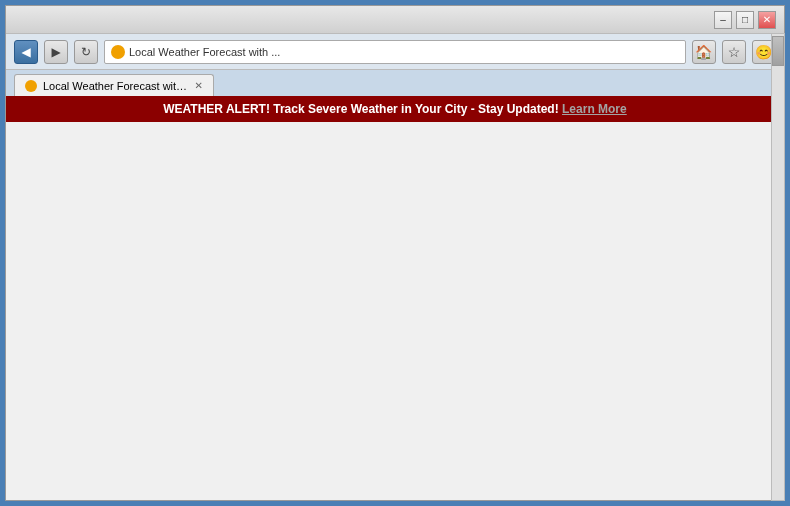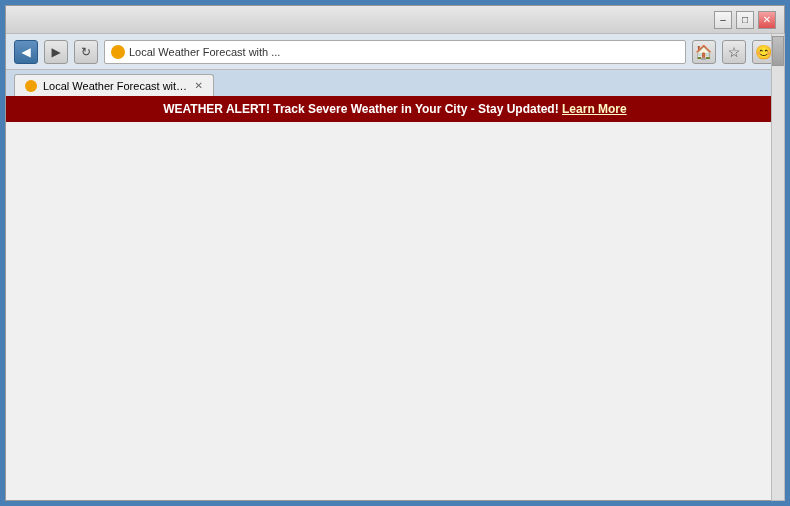--- a/index.html
+++ b/index.html
@@ -159,21 +159,21 @@
     .alert-bar {
       background: #8b0000;
       color: white;
       text-align: center;
       padding: 6px;
       font-size: 12px;
       font-weight: bold;
     }
 
     .alert-bar span.learn {
-      color: #fef9c3;
+      color: #a3a3a3;
       text-decoration: underline;
       cursor: pointer;
     }
 
     
     .map-area {
       flex: 1;
       background: linear-gradient(135deg, #8ab4d0 0%, #9ec5a0 30%, #b8d4a8 50%, #a0c090 70%, #88b0c0 100%);
       position: relative;
       overflow: hidden;

